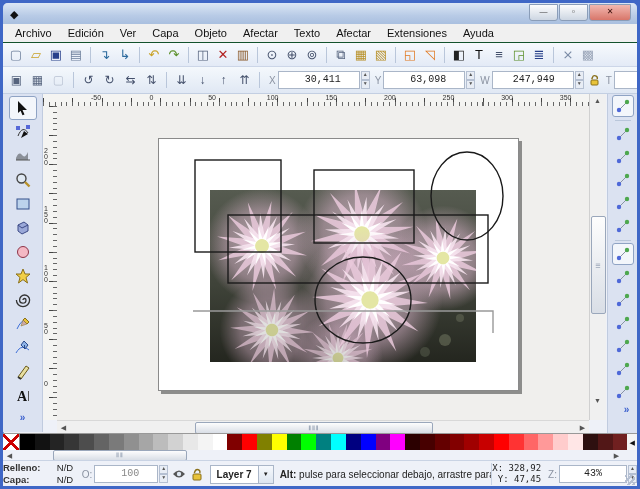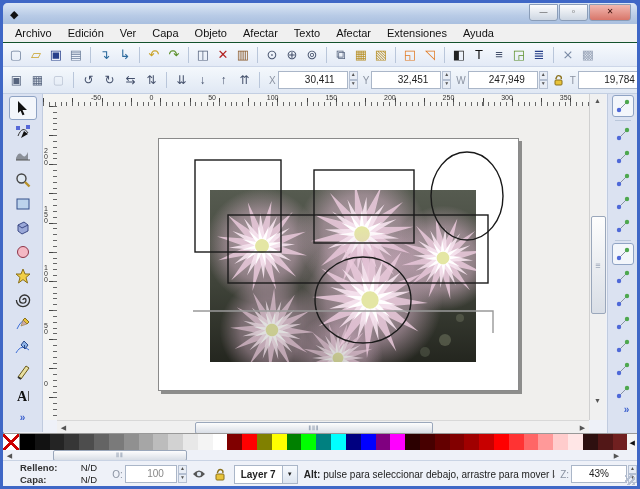--- a/index.html
+++ b/index.html
@@ -27,21 +27,21 @@
   .toolbar2{position:absolute;left:0;top:64px;width:634px;height:27px;
     background:linear-gradient(#f4f8fc,#e0e8f4);border-bottom:1px solid #c3cfe2;
     display:flex;align-items:center;padding-left:3px;box-sizing:border-box;}
   .tbtn{flex:none;width:20px;height:20px;border:0;background:transparent;font-size:13px;line-height:19px;
     text-align:center;padding:0;color:#4a5a75;}
   .toolbar2 .tbtn{width:21px;font-size:12px;}
   .tsep{flex:none;width:1px;height:16px;background:#b9c6da;margin:0 4px;}
   .fld{display:flex;align-items:center;margin-left:3px;}
   .fld-label{font-size:10px;color:#8b93a2;margin:0 2px;}
   .fld-box{width:44px;height:16px;border:1px solid #aab6c8;background:#fff;font-size:10px;
-    color:#222;text-align:right;padding:0 12px;line-height:16px;}
+    color:#222;text-align:right;padding:0 18px;line-height:16px;font-family:Liberation Mono, monospace;}
   .spin{width:9px;height:18px;display:flex;flex-direction:column;justify-content:space-between;margin-left:1px;}
   .spin span{font-size:5px;line-height:4px;color:#555;text-align:center;background:#e8edf5;border:1px solid #b5c0d2;height:7px;}
   .unit-dd{display:flex;align-items:center;border:1px solid #aab6c8;background:#fff;height:16px;margin-left:4px;}
   .unit-dd .val{font-size:10px;font-weight:bold;color:#222;padding:0 4px;}
   .unit-dd .arr{width:13px;height:16px;background:linear-gradient(#f6f9fd,#dde5f0);border-left:1px solid #aab6c8;
     font-size:6px;line-height:16px;text-align:center;color:#333;}
   .affect{margin-left:10px;font-size:10px;font-weight:bold;color:#333;}
   .chev{color:#3a5fcd;font-size:10px;font-weight:bold;margin-left:8px;}
   
   .toolbox{position:absolute;left:0;top:91px;width:40px;height:338px;background:#dbe2f1;
@@ -80,21 +80,21 @@
   .swatch{flex:1;height:17px;}
   .swatch.none{flex:none;width:17px;background:
      linear-gradient(45deg,transparent 44%,#c00 44% 56%,transparent 56%),
      linear-gradient(-45deg,transparent 44%,#c00 44% 56%,transparent 56%),#fff;border-right:1px solid #888;box-sizing:border-box;}
   .pal-arrow{flex:none;width:10px;font-size:7px;line-height:17px;text-align:center;color:#111;background:#f4f4f4;}
   .palscroll{position:absolute;left:0;top:447px;width:634px;height:10px;background:#eef1f8;}
   .palscroll .sb-thumb{left:50px;top:0px;width:132px;height:9px;}
   
   .statusbar{position:absolute;left:0;top:457px;width:634px;height:26px;background:#eef1f8;border-top:1px solid #c9d3e4;
     display:flex;align-items:center;font-size:10px;color:#222;}
-  .fs-block{display:grid;grid-template-columns:auto auto;column-gap:14px;row-gap:0;padding-left:17px;width:92px;}
+  .fs-block{display:grid;grid-template-columns:auto auto;column-gap:14px;row-gap:0;padding-left:0;width:92px;}
   .fs-block span{font-size:9.5px;line-height:12px;}
   .fs-lab{font-weight:bold;color:#333;}
   .opa{display:flex;align-items:center;margin-left:4px;}
   .opa .fld-box{width:26px;color:#888;}
   .icon-btn{width:18px;height:18px;display:flex;align-items:center;justify-content:center;margin-left:4px;}
   .layer-dd{display:flex;align-items:center;border:1px solid #aab6c8;background:#fff;height:17px;margin-left:5px;}
   .layer-dd .val{font-size:10px;font-weight:bold;padding:0 6px;white-space:nowrap;}
   .layer-dd .arr{width:14px;height:17px;background:linear-gradient(#f6f9fd,#dde5f0);border-left:1px solid #aab6c8;
     font-size:6px;line-height:17px;text-align:center;}
   .hint{margin-left:6px;white-space:nowrap;overflow:hidden;width:268px;font-size:10px;}
@@ -190,21 +190,21 @@
     <span class="fld">
       <span class="fld-label">X</span>
       <span class="fld-box">30,411</span>
       <span class="spin">
           <span>▲</span>
           <span>▼</span>
         </span>
     </span>
     <span class="fld">
       <span class="fld-label">Y</span>
-      <span class="fld-box">32,451</span>
+      <span class="fld-box">63,098</span>
       <span class="spin">
           <span>▲</span>
           <span>▼</span>
         </span>
     </span>
     <span class="fld">
       <span class="fld-label">W</span>
       <span class="fld-box">247,949</span>
       <span class="spin">
           <span>▲</span>
@@ -564,20 +564,26 @@
           <path d="M3.5 6 V4 a2.5 2.5 0 0 1 5 0" fill="none" stroke="#8a701a" stroke-width="1.4" transform="rotate(22 6 5)"></path>
         </svg>
     </span>
     <span class="layer-dd">
       <span class="val">Layer 7</span>
       <span class="arr">▼</span>
     </span>
     <span class="hint">
       <b>Alt:</b><span> pulse para seleccionar debajo, arrastre para mover la selecci</span>
     </span>
+    <span class="xy">
+      <span>X:</span>
+      <span>328,92</span><br>
+      <span>Y:</span>
+      <span>47,45</span>
+    </span>
     <span class="zoomfld">
       <span class="fld-label">Z:</span>
       <span class="fld-box">43%</span>
       <span class="spin">
           <span>▲</span>
           <span>▼</span>
         </span>
     </span>
     <span class="grip"></span>
   </div>

